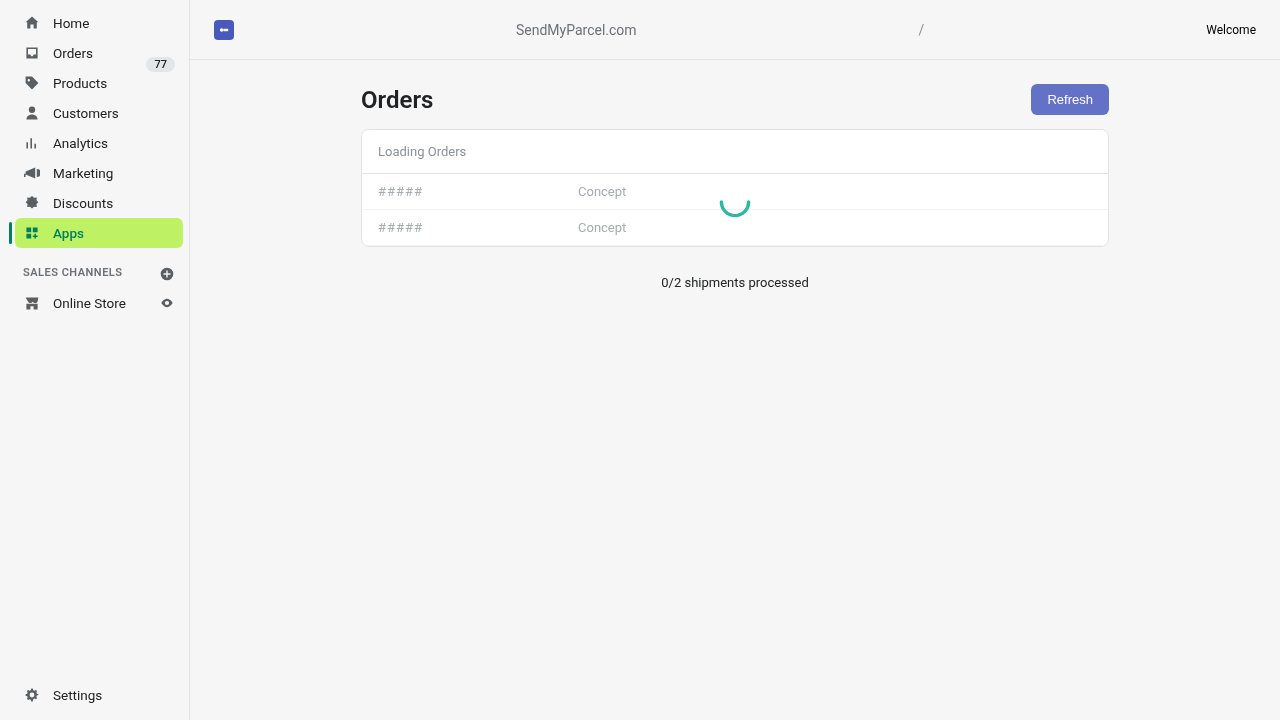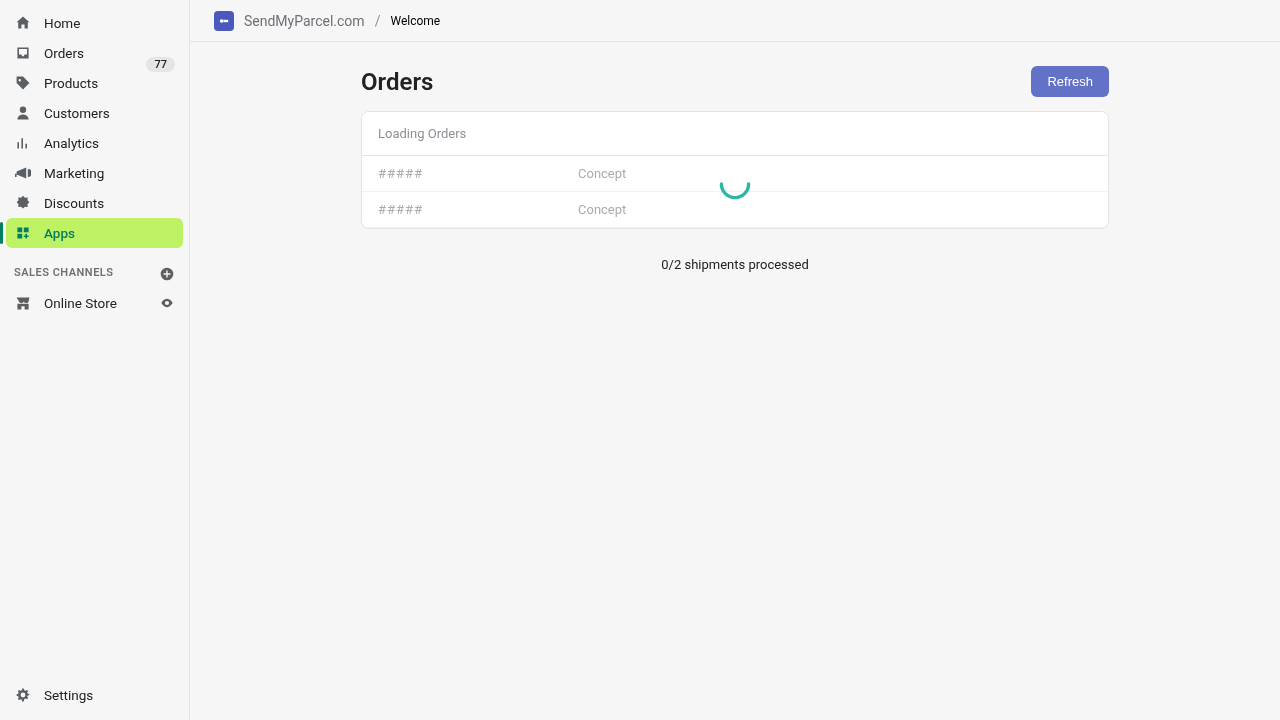--- a/index.html
+++ b/index.html
@@ -12,20 +12,21 @@
       overflow: hidden;
       display: flex;
     }
     .sidebar {
       width: 190px;
       background: #f6f6f7;
       border-right: 1px solid #e1e3e5;
       display: flex;
       flex-direction: column;
       padding-top: 8px;
+      padding-left: 9px;
     }
     .nav-list { list-style: none; padding: 0 6px; }
     .nav-item {
       display: flex;
       align-items: center;
       height: 30px;
       padding: 0 8px;
       border-radius: 6px;
       font-size: 13.5px;
       cursor: pointer;
@@ -79,27 +80,28 @@
       color: #6d7175;
       font-weight: 600;
       padding: 18px 14px 6px 14px;
       text-transform: uppercase;
     }
     .section-heading .nav-trail { margin-left: 0; }
     .sidebar-spacer { flex: 1; }
     .footer-nav { padding: 0 6px 10px 6px; }
     .main { flex: 1; display: flex; flex-direction: column; }
     .topbar {
-      height: 42px;
+      height: 60px;
       display: flex;
       align-items: center;
       padding: 0 24px;
       border-bottom: 1px solid #e1e3e5;
       gap: 10px;
       background: #f6f6f7;
+      justify-content: space-between;
     }
     .brand-mark {
       width: 20px; height: 20px;
       border-radius: 4px;
       background: #4959bd;
       display: flex; align-items: center; justify-content: center;
     }
     .brand-mark svg { width: 12px; height: 12px; fill: #fff; }
     .crumb-link { color: #6d7175; font-size: 14px; cursor: pointer; }
     .crumb-sep { color: #8c9196; font-size: 14px; }

